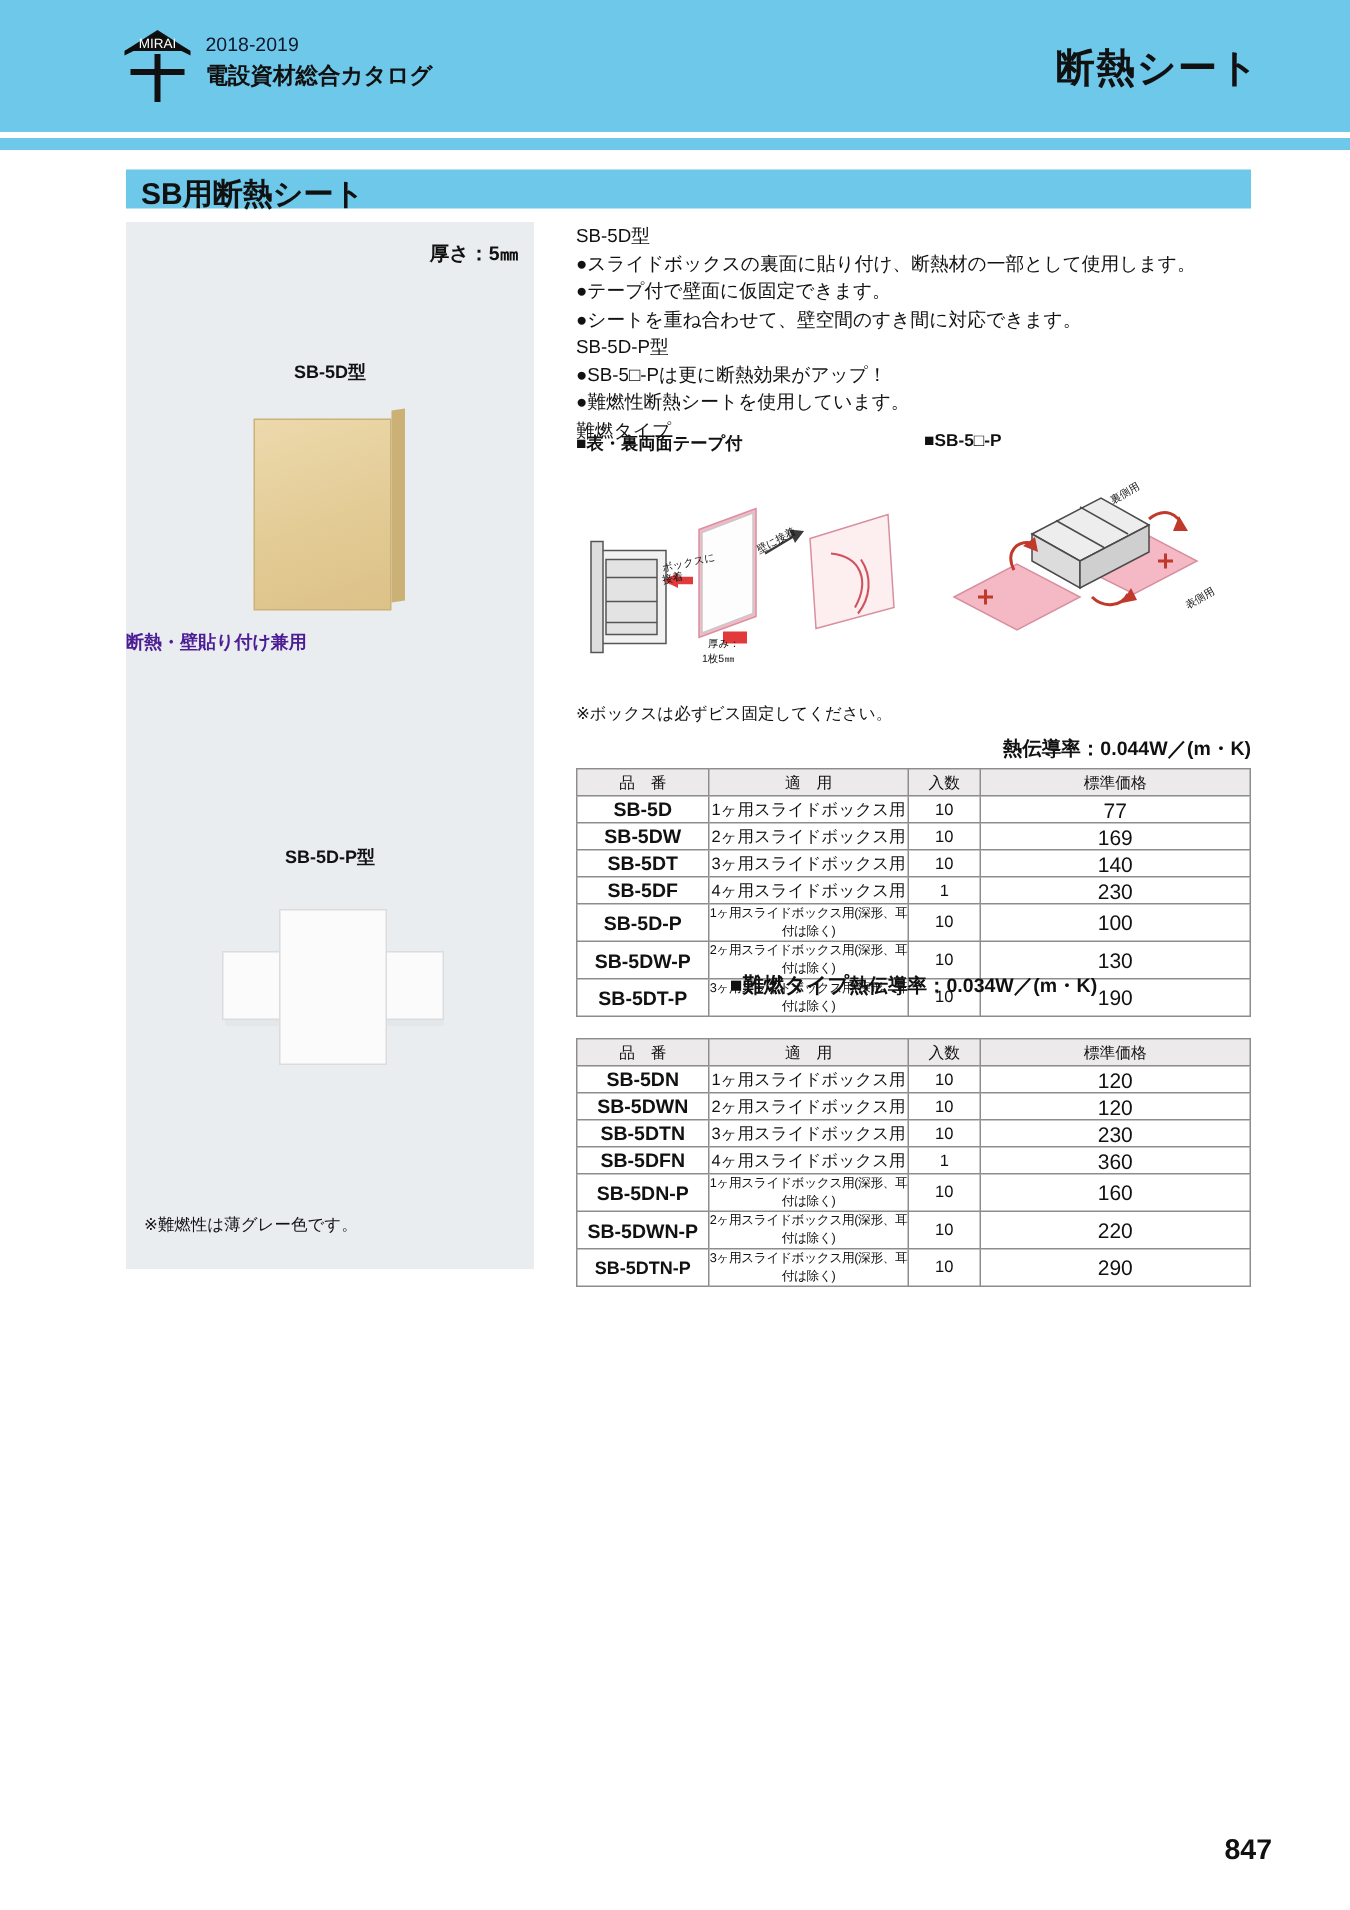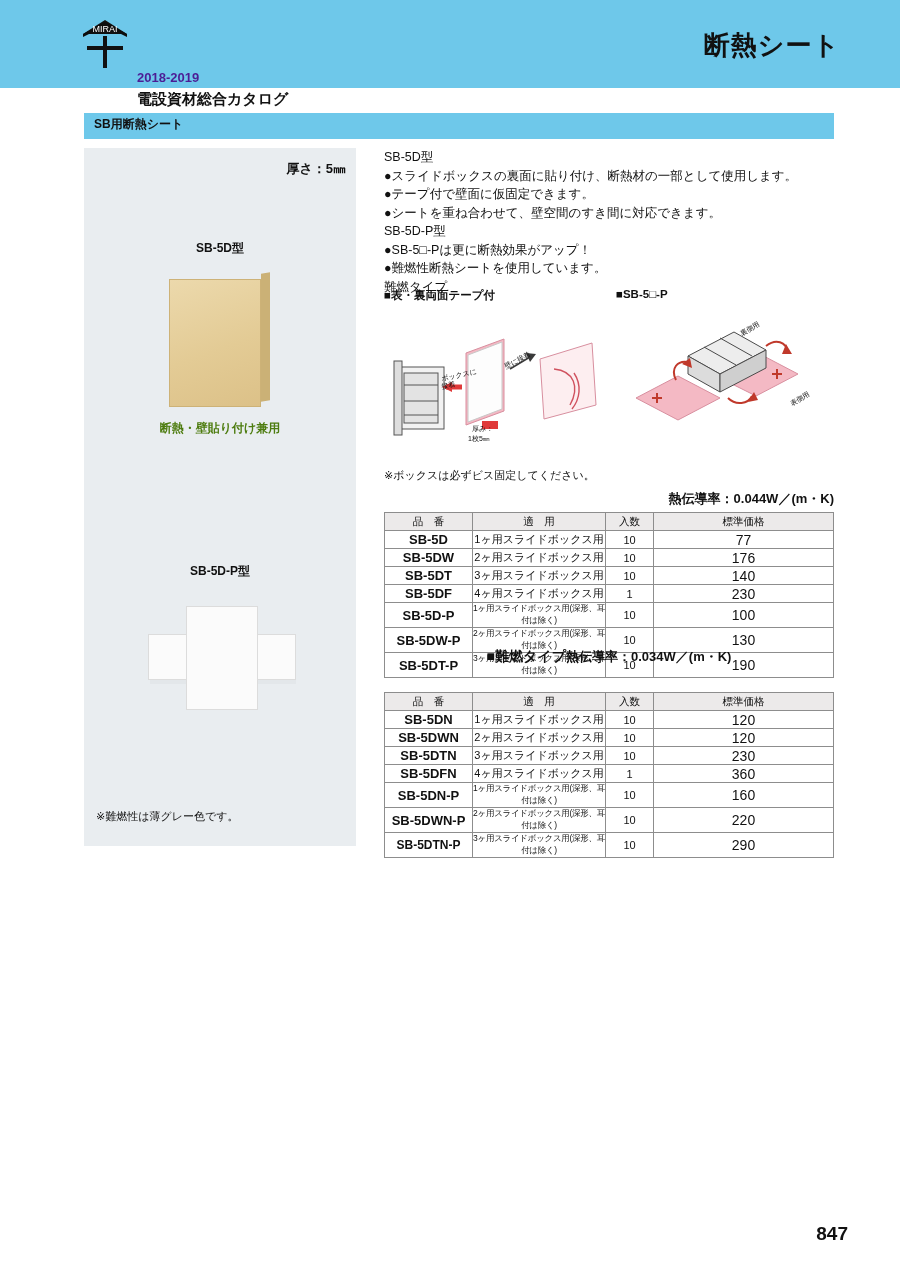--- a/index.html
+++ b/index.html
@@ -8,52 +8,52 @@
     width: 900px; height: 1273px;
     background: #ffffff;
     font-family: "Liberation Sans", "DejaVu Sans", sans-serif;
     color: #000;
     position: relative;
     overflow: hidden;
   }
 
   
   .header {
-    position: absolute; top:0; left:0; width:900px; height:88px;
+    position: absolute; top:0; left:0; width:900px; height:100px;
     background:#6ec8ea;
   }
   .header-inner { position:relative; width:100%; height:100%; }
   .logo-wrap {
     position:absolute; left:75px; top:14px; width:60px; height:58px;
   }
   .logo-wrap svg { display:block; }
   .logo-text {
     position:absolute; left:137px; top:22px;
     line-height:1.25;
   }
-  .logo-year { font-size:13px; font-weight:bold; color:#4c1d95; letter-spacing:0px;margin-top:48px; }
+  .logo-year { font-size:13px; font-weight:normal; color:#0f172a; letter-spacing:0px; }
   .logo-name { font-size:15px; font-weight:bold; color:#111; margin-top:4px; }
   .header-title {
     position:absolute; right:60px; top:28px;
     font-size:26px; font-weight:bold; color:#111;
     letter-spacing:1px;
   }
   .header-rule {
     position:absolute; top:88px; left:0; width:900px; height:4px;
     background:#ffffff;
   }
 
   
   .section-bar {
     position:absolute; left:84px; top:113px; width:750px; height:26px;
     background:#6ec8ea;
   }
   .section-bar span {
     display:block; padding:3px 0 0 10px;
-    font-size:12px; font-weight:bold; color:#111;
+    font-size:20px; font-weight:bold; color:#111;
   }
 
   
   .photo-panel {
     position:absolute; left:84px; top:148px; width:272px; height:698px;
     background:#e9edf0;
   }
   .thickness-label {
     position:absolute; right:10px; top:12px;
     font-size:13px; font-weight:bold; color:#111;
@@ -69,22 +69,22 @@
     position:absolute; left:0; top:6px; width:92px; height:128px;
     background:linear-gradient(160deg,#ecd9ac 0%, #e3cb95 55%, #dcc188 100%);
     border:1px solid #cdb277;
   }
   .sheet-beige .side {
     position:absolute; left:92px; top:0px; width:9px; height:128px;
     background:#cbb176;
     transform: skewY(-8deg);
   }
   .pcap1 {
-    position:absolute; left:0; top:272px; width:272px; text-align:center;
-    font-size:12px; font-weight:bold; color:#4d7c0f;
+    position:absolute; left:0; top:272px; width:272px; text-align:left;
+    font-size:12px; font-weight:bold; color:#4c1d95;
   }
   .ptitle2 {
     position:absolute; left:0; top:415px; width:272px; text-align:center;
     font-size:12px; font-weight:bold; color:#111;
   }
   .sheet-white {
     position:absolute; left:58px; top:450px; width:160px; height:120px;
   }
   .cross {
     position:absolute; background:#fbfbfb; border:1px solid #dcdcdc;
@@ -306,21 +306,21 @@
     <tr>
       <td class="code">SB-5D</td>
       <td class="use">1ヶ用スライドボックス用</td>
       <td class="qty">10</td>
       <td class="price">77</td>
     </tr>
     <tr>
       <td class="code">SB-5DW</td>
       <td class="use">2ヶ用スライドボックス用</td>
       <td class="qty">10</td>
-      <td class="price">176</td>
+      <td class="price">169</td>
     </tr>
     <tr>
       <td class="code">SB-5DT</td>
       <td class="use">3ヶ用スライドボックス用</td>
       <td class="qty">10</td>
       <td class="price">140</td>
     </tr>
     <tr>
       <td class="code">SB-5DF</td>
       <td class="use">4ヶ用スライドボックス用</td>

